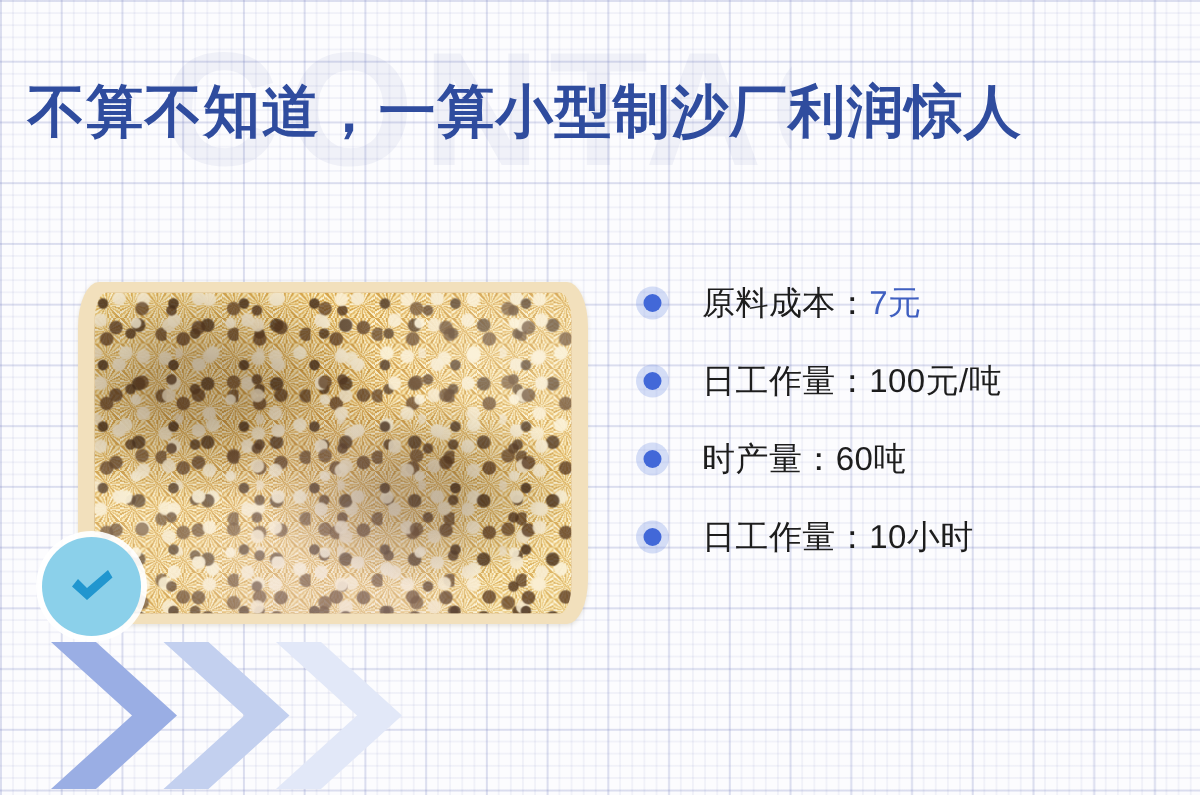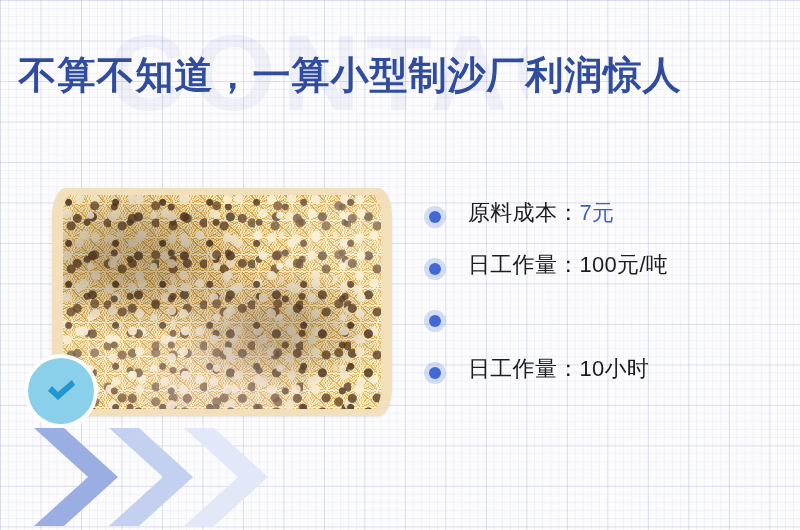--- a/index.html
+++ b/index.html
@@ -176,21 +176,21 @@
   #info-list {
     position: absolute;
     left: 424px;
     top: 176px;
     width: 360px;
   }
   .info-row {
     position: relative;
     height: 52px;
     display: flex;
-    align-items: flex-end;
+    align-items: center;
   }
   .bullet {
     position: relative;
     width: 22px;
     height: 22px;
     flex: 0 0 22px;
     border-radius: 50%;
     background: rgba(120,150,230,0.30);
     margin-right: 22px;
   }
@@ -254,20 +254,21 @@
       <span class="info-text"><span>原料成本：</span><span class="hl">7元</span></span>
     </div>
 
     <div class="info-row">
       <span class="bullet"></span>
       <span class="info-text"><span>日工作量：</span><span>100元/吨</span></span>
     </div>
 
     <div class="info-row">
       <span class="bullet"></span>
+      <span class="info-text"><span>时产量：</span><span>60吨</span></span>
     </div>
 
     <div class="info-row">
       <span class="bullet"></span>
       <span class="info-text"><span>日工作量：</span><span>10小时</span></span>
     </div>
 
 
   </div>
 

